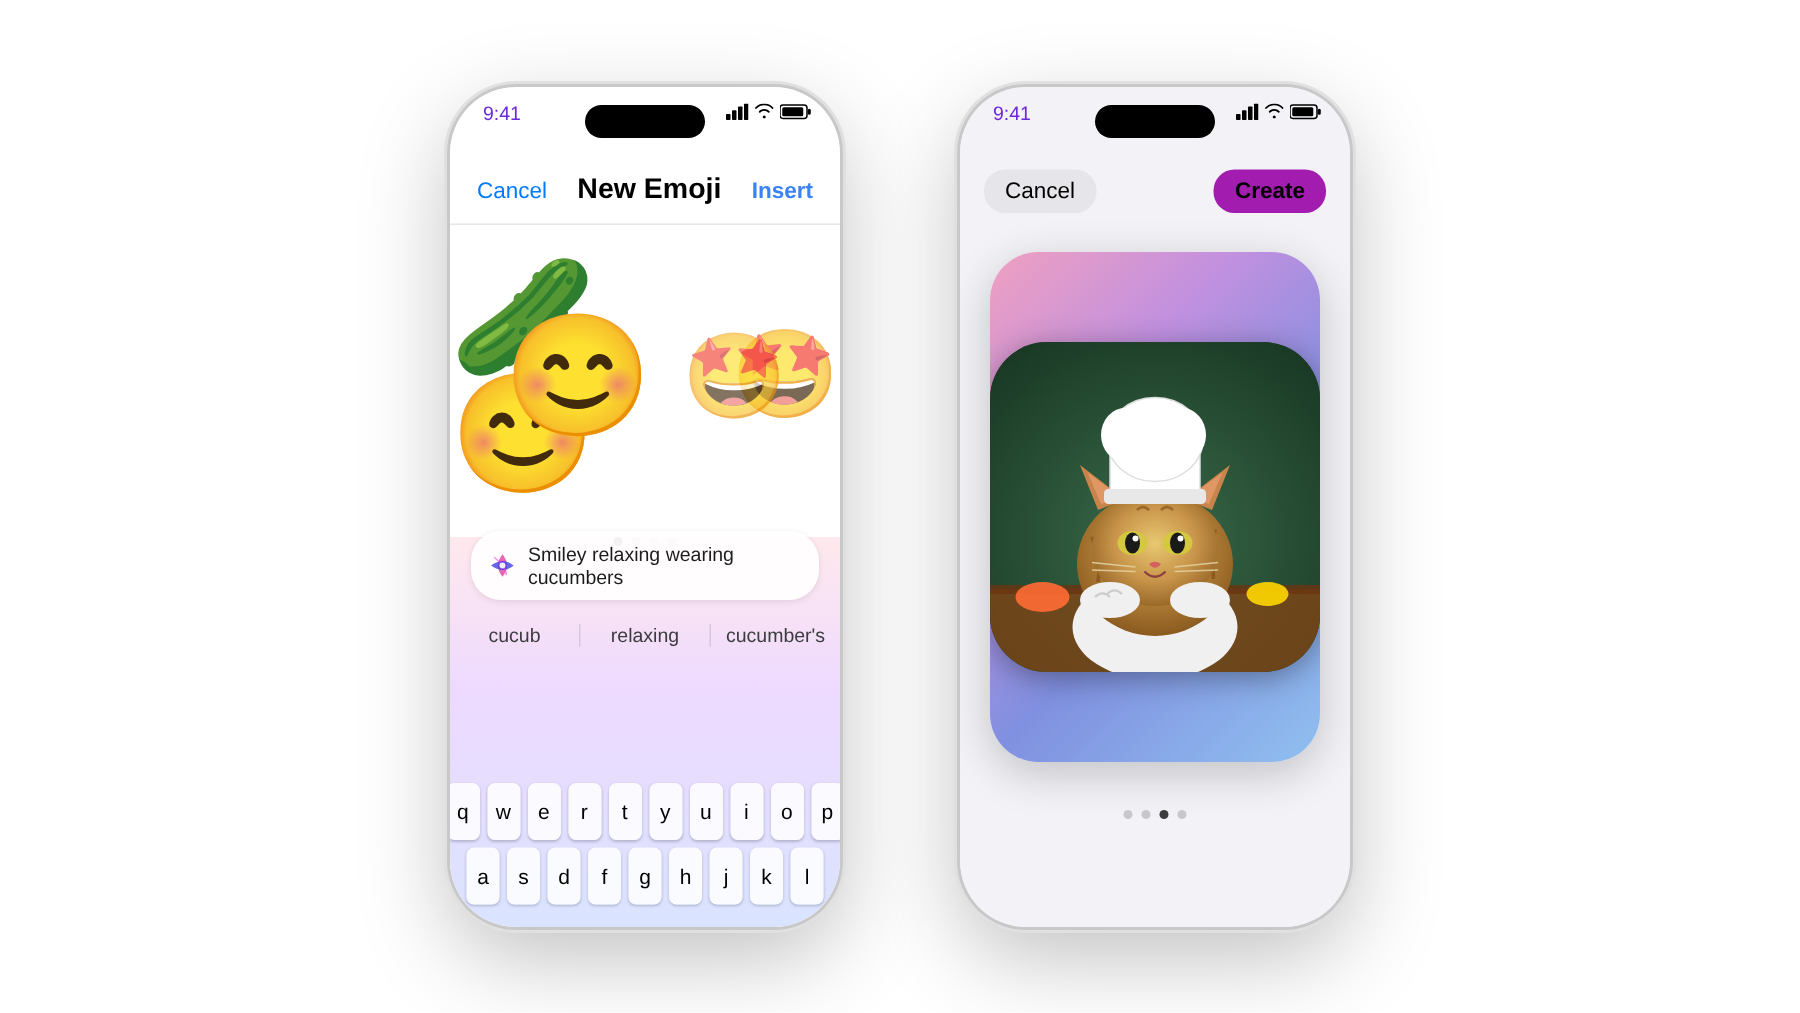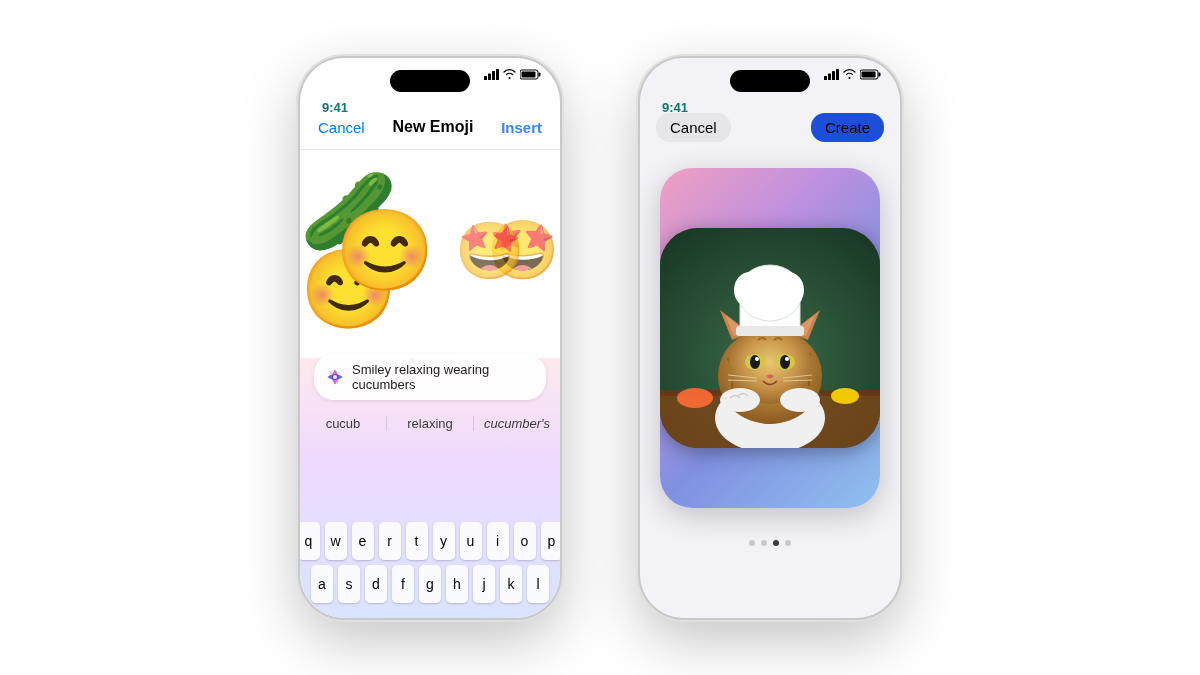--- a/index.html
+++ b/index.html
@@ -52,24 +52,23 @@
       display: flex;
       align-items: flex-start;
       padding-top: 8px;
       padding-left: 22px;
       padding-right: 18px;
       justify-content: space-between;
       z-index: 9;
     }
     .status-time {
       font-size: 13px;
-      font-weight: 700;
-      color: #0f766e;
+      font-weight: 400;
+      color: #6d28d9;
       padding-top: 2px;
-      margin-top: 32px;
     }
     .status-icons {
       display: flex;
       align-items: center;
       gap: 4px;
       padding-top: 3px;
     }
     .status-icons svg {
       fill: #000;
     }
@@ -97,21 +96,21 @@
       justify-content: space-between;
       padding: 0 18px;
       border-bottom: 1px solid #e5e5ea;
     }
     .nav-cancel {
       font-size: 15px;
       color: #007aff;
       font-weight: 400;
     }
     .nav-title {
-      font-size: 16px;
+      font-size: 19px;
       font-weight: 600;
       color: #000;
     }
     .nav-insert {
       font-size: 15px;
       color: #3b82f6;
       font-weight: 600;
     }
 
     
@@ -189,21 +188,21 @@
       display: flex;
       align-items: center;
     }
     .autocomplete-item {
       flex: 1;
       text-align: center;
       font-size: 13px;
       color: #3c3c3e;
       border-right: 1px solid rgba(100,100,100,0.2);
     }
-    .autocomplete-item:last-child { border-right: none; font-style: italic; }
+    .autocomplete-item:last-child { border-right: none; }
 
     
     .keyboard {
       position: absolute;
       bottom: 10px;
       left: 0; right: 0;
       padding: 0 4px;
     }
     .key-row {
       display: flex;
@@ -247,26 +246,26 @@
     }
     .btn-cancel-pill {
       background: #e5e5ea;
       border-radius: 14px;
       padding: 6px 14px;
       font-size: 15px;
       color: #000;
       font-weight: 400;
     }
     .btn-create-pill {
-      background: #1d4ed8;
+      background: #a21caf;
       border-radius: 14px;
       padding: 6px 14px;
       font-size: 15px;
       color: #000;
-      font-weight: 400;
+      font-weight: 700;
     }
 
     
     .ai-image-area {
       position: absolute;
       top: 110px;
       left: 20px; right: 20px;
       height: 340px;
       border-radius: 32px;
       overflow: hidden;

